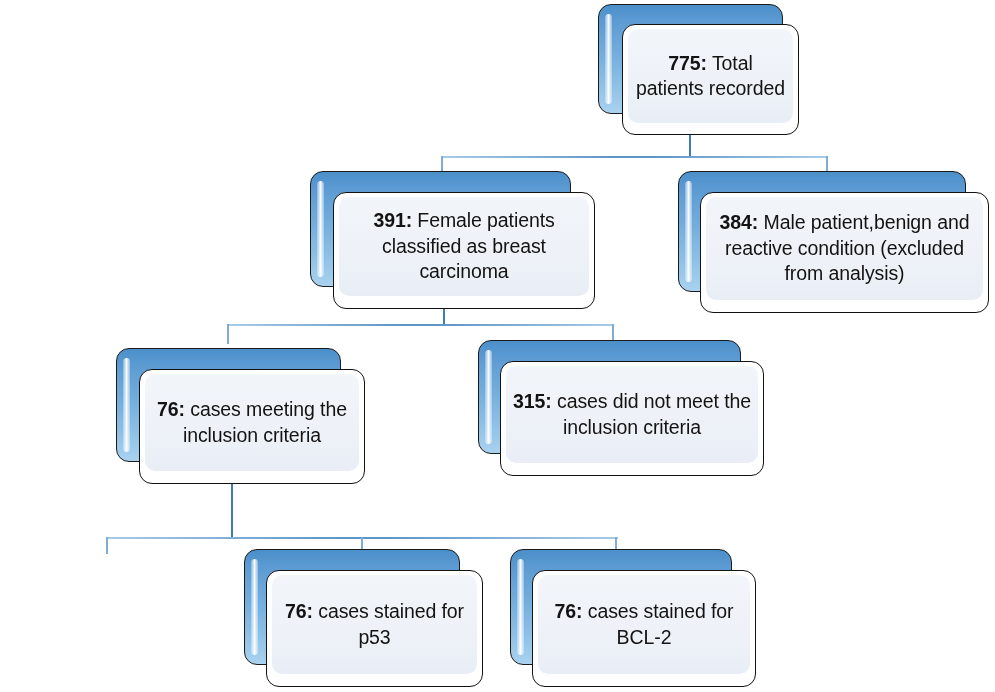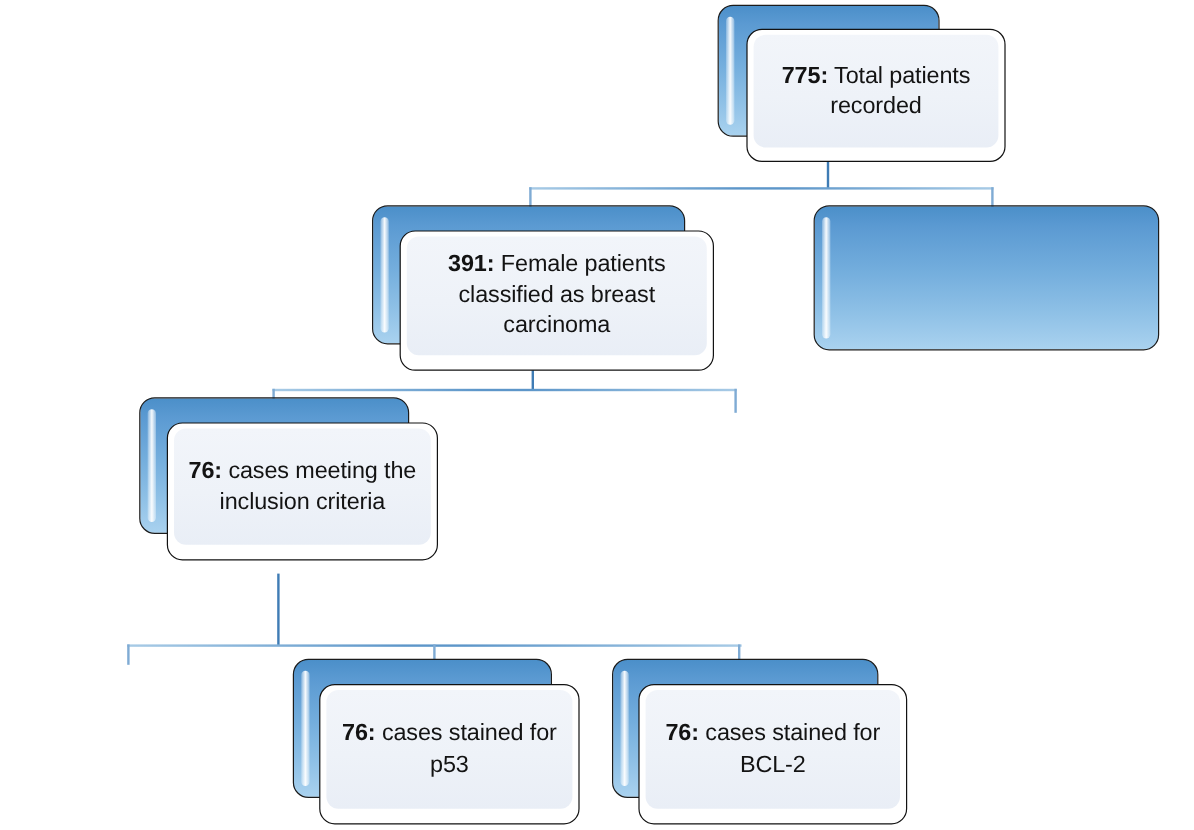--- a/index.html
+++ b/index.html
@@ -116,21 +116,21 @@
   <div class="conn v light" style="left:612px; top:324px; height:20px;"></div>
 
   <div class="conn v" style="left:231px; top:478px; height:60px;"></div>
   <div class="conn h" style="left:106px; top:537px; width:512px;"></div>
   <div class="conn v light" style="left:106px; top:537px; height:17px;"></div>
   <div class="conn v light" style="left:361px; top:537px; height:17px;"></div>
   <div class="conn v light" style="left:615px; top:537px; height:17px;"></div>
 
   <div class="node" style="left:598px; top:4px; width:212px; height:131px;">
     <div class="back" style="width:185px; height:110px;"></div>
-    <div class="front" style="left:24px; top:20px; width:216px; height:111px;">
+    <div class="front" style="left:24px; top:20px; width:177px; height:111px;">
       <div class="panel" style="height:94px;">
         <span class="label">
           <b>775:</b>
           <span>Total patients recorded</span>
         </span>
       </div>
     </div>
   </div>
 
   <div class="node" style="left:310px; top:171px; width:286px; height:139px;">
@@ -140,34 +140,53 @@
         <span class="label">
           <b>391:</b>
           <span>Female patients classified as breast carcinoma</span>
         </span>
       </div>
     </div>
   </div>
 
   <div class="node" style="left:678px; top:171px; width:312px; height:143px;">
     <div class="back" style="width:288px; height:121px;"></div>
-  </div>
-
-  <div class="node" style="left:116px; top:331px; width:250px; height:137px;">
+    <div class="front" style="left:22px; top:21px; width:289px; height:121px;">
+      <div class="panel" style="height:103px;">
+        <span class="label">
+          <b>384:</b>
+          <span>Male patient,benign and reactive condition (excluded from analysis)</span>
+        </span>
+      </div>
+    </div>
+  </div>
+
+  <div class="node" style="left:116px; top:348px; width:250px; height:137px;">
     <div class="back" style="width:225px; height:114px;"></div>
     <div class="front" style="left:23px; top:21px; width:226px; height:115px;">
       <div class="panel" style="height:97px;">
         <span class="label">
           <b>76:</b>
           <span>cases meeting the inclusion criteria</span>
         </span>
       </div>
     </div>
   </div>
 
+  <div class="node" style="left:478px; top:340px; width:288px; height:137px;">
+    <div class="back" style="width:263px; height:114px;"></div>
+    <div class="front" style="left:22px; top:21px; width:264px; height:115px;">
+      <div class="panel" style="height:97px;">
+        <span class="label">
+          <b>315:</b>
+          <span>cases did not meet the inclusion criteria</span>
+        </span>
+      </div>
+    </div>
+  </div>
 
 
   <div class="node" style="left:244px; top:549px; width:240px; height:140px;">
     <div class="back" style="width:216px; height:116px;"></div>
     <div class="front" style="left:22px; top:21px; width:217px; height:117px;">
       <div class="panel" style="height:99px;">
         <span class="label">
           <b>76:</b>
           <span>cases stained for p53</span>
         </span>

